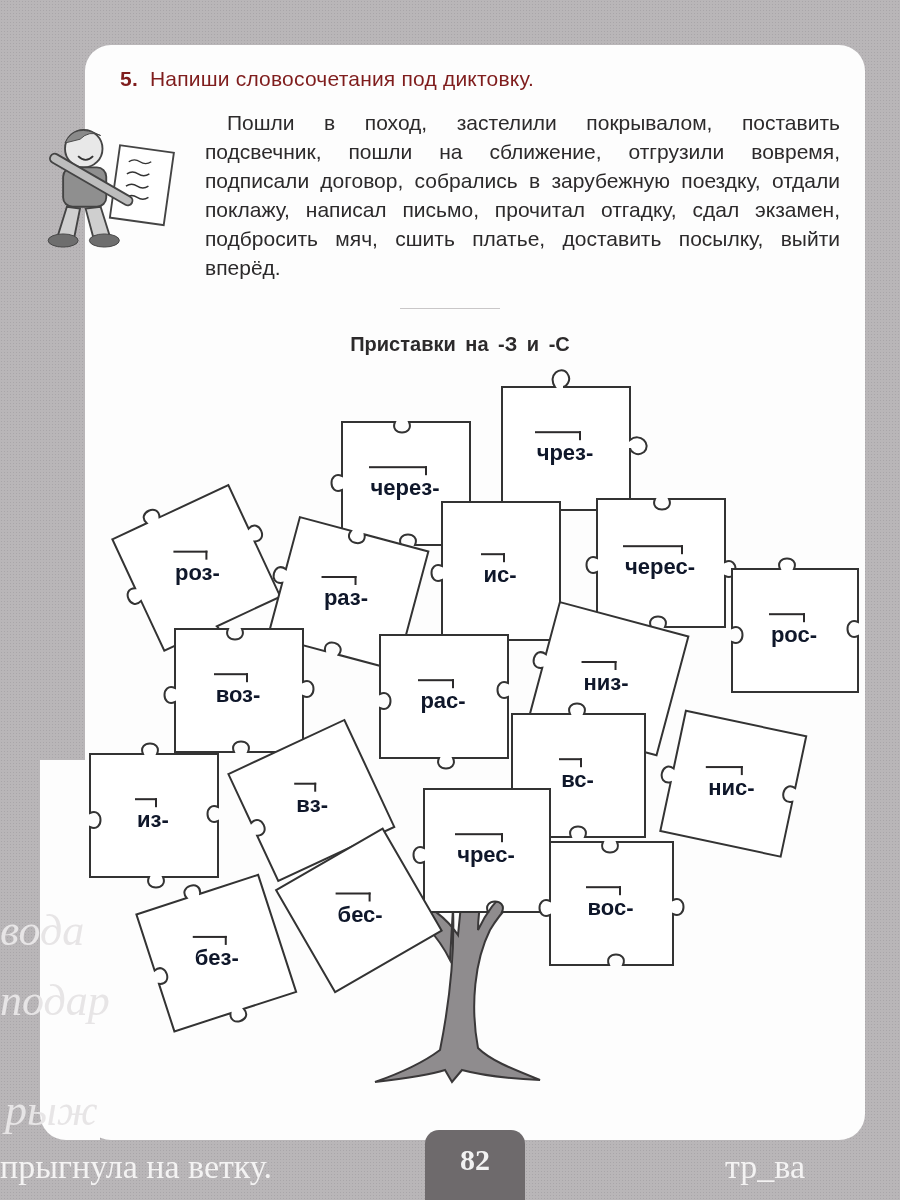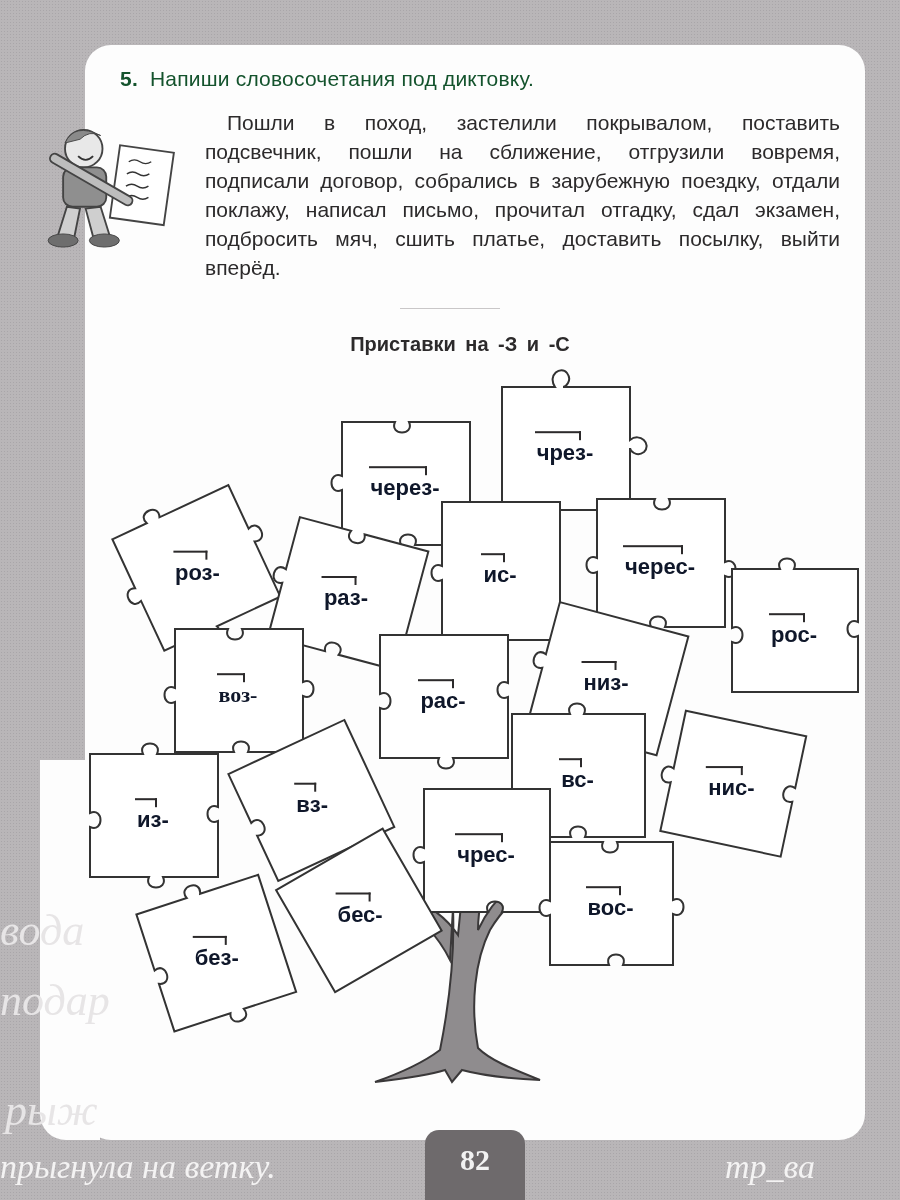--- a/index.html
+++ b/index.html
@@ -13,21 +13,21 @@
   .page-card {
     position:absolute; left:85px; top:45px; width:780px; height:1095px;
     background:#fdfdfd; border-radius:26px;
   }
   .left-card {
     position:absolute; left:40px; top:760px; width:60px; height:380px;
     background:#fdfdfd; border-radius:0 0 0 26px;
   }
   .ghost { position:absolute; color:#e7e5e6; font-family:"Liberation Serif", serif; font-style:italic; font-size:44px;text-align:right; }
   .task-title {
-    position:absolute; left:120px; top:67px; font-size:21px; color:#14532d;
+    position:absolute; left:120px; top:67px; font-size:21px; color:#7f1d1d;
     letter-spacing:0.2px;
   }
   .task-title .num { font-weight:bold; margin-right:6px; }
   .dictation {
     position:absolute; left:205px; top:108px; width:635px;
     font-size:21px; line-height:29px; color:#2c2a2b; text-align:justify;
     text-indent:22px; word-spacing:4px;
   }
   .boy { position:absolute; left:35px; top:118px; width:150px; height:140px; }
   .separator { position:absolute; left:400px; top:308px; width:100px; height:1px; background:#c9c7c8; }
@@ -57,21 +57,21 @@
     background:#2c2a2b;
   }
   .page-number {
     position:absolute; left:425px; top:1130px; width:100px; height:70px;
     background:#6e6a6c; border-radius:14px 14px 0 0;
     color:#f2f2f2; font-family:"Liberation Serif", serif; font-weight:bold;
     font-size:30px; text-align:center; line-height:60px;
   }
   .footer-script {
     position:absolute; top:1148px; color:#f4f3f3; font-family:"Liberation Serif", serif;
-    font-style:italic; font-size:34px;
+    font-size:34px;
   }
 </style>
 </head>
 <body>
 
 <div class="page-card"></div>
 <div class="left-card"></div>
 
 <div class="ghost" style="left:0;top:905px;">вода</div>
 <div class="ghost" style="left:0;top:975px;">подар</div>
@@ -147,21 +147,21 @@
   <div class="label"><span class="root-mark">черес-</span></div>
 </div>
 
 <div class="piece" style="left:730px;top:567px;width:128px;height:125px;">
   <svg width="128" height="125" viewBox="0 0 128 125">
       <path d="M2 2 H50 c-6 -14 20 -14 14 0 H128 V55 c-14 -6 -14 20 0 14 V125 H2 V75 c14 6 14 -20 0 -14 Z" fill="#fff" stroke="#333" stroke-width="2"></path>
     </svg>
   <div class="label"><span class="root-mark">рос-</span></div>
 </div>
 
-<div class="piece" style="left:173px;top:627px;width:130px;height:125px;font-family:Liberation Serif, serif;">
+<div class="piece" style="left:173px;top:627px;width:130px;height:125px;">
   <svg width="130" height="125" viewBox="0 0 130 125">
       <path d="M2 2 H55 c-6 14 20 14 14 0 H130 V55 c14 -6 14 20 0 14 V125 H75 c6 -14 -20 -14 -14 0 H2 V75 c-14 6 -14 -20 0 -14 Z" fill="#fff" stroke="#333" stroke-width="2"></path>
     </svg>
   <div class="label"><span class="root-mark">воз-</span></div>
 </div>
 
 <div class="piece" style="left:378px;top:633px;width:130px;height:125px;text-decoration:underline;">
   <svg width="130" height="125" viewBox="0 0 130 125">
       <path d="M2 2 H130 V50 c-14 -6 -14 20 0 14 V125 H75 c6 14 -20 14 -14 0 H2 V75 c14 6 14 -20 0 -14 Z" fill="#fff" stroke="#333" stroke-width="2"></path>
     </svg>

